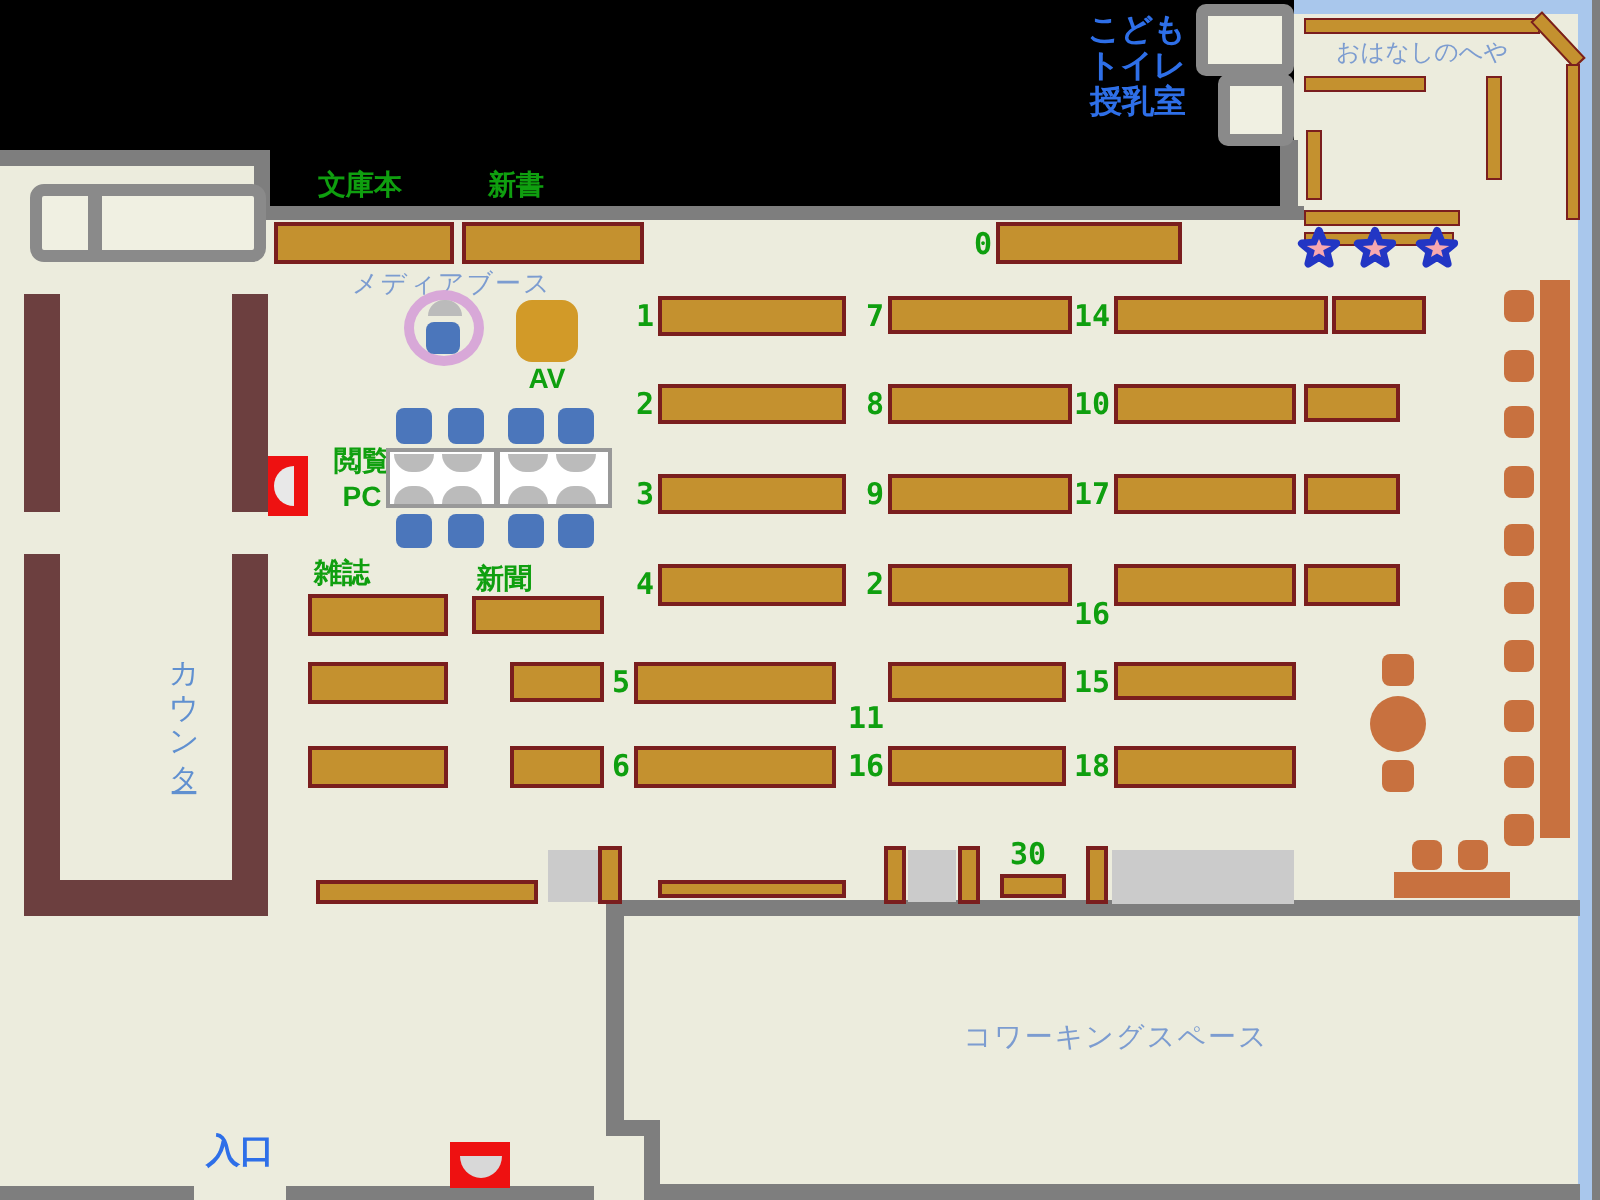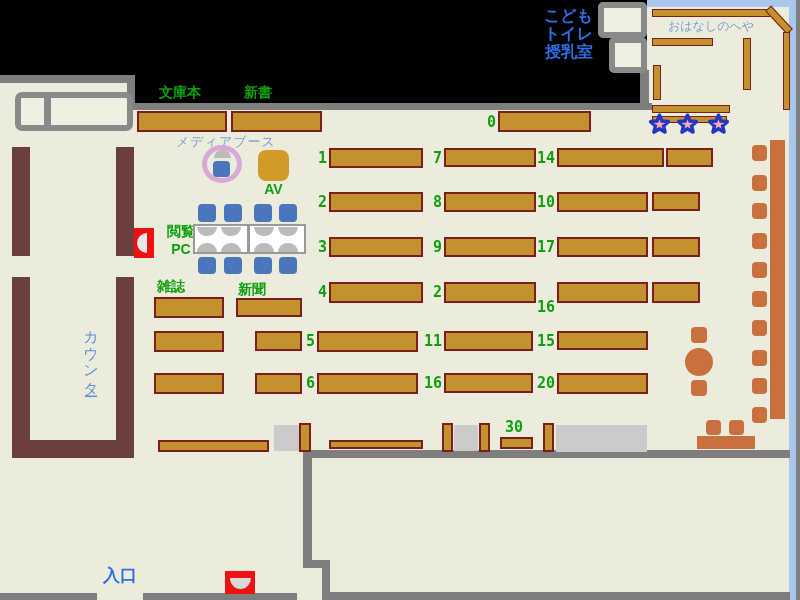--- a/index.html
+++ b/index.html
@@ -166,30 +166,30 @@
   <span class="num" style="left:301px;top:283px">4</span>
   <div class="sh" style="left:329px;top:282px;width:94px;height:21px"></div>
   <span class="num" style="left:416px;top:283px">2</span>
   <div class="sh" style="left:444px;top:282px;width:92px;height:21px"></div>
   <span class="num" style="left:529px;top:298px">16</span>
   <div class="sh" style="left:557px;top:282px;width:91px;height:21px"></div>
   <div class="sh" style="left:652px;top:282px;width:48px;height:21px"></div>
 
   <span class="num" style="left:289px;top:332px">5</span>
   <div class="sh" style="left:317px;top:331px;width:101px;height:21px"></div>
-  <span class="num" style="left:416px;top:332px">11</span>
+  <span class="num" style="left:416px;top:350px">11</span>
   <div class="sh" style="left:444px;top:331px;width:89px;height:20px"></div>
   <span class="num" style="left:529px;top:332px">15</span>
   <div class="sh" style="left:557px;top:331px;width:91px;height:19px"></div>
 
   <span class="num" style="left:289px;top:374px">6</span>
   <div class="sh" style="left:317px;top:373px;width:101px;height:21px"></div>
   <span class="num" style="left:416px;top:374px">16</span>
   <div class="sh" style="left:444px;top:373px;width:89px;height:20px"></div>
-  <span class="num" style="left:529px;top:374px">20</span>
+  <span class="num" style="left:529px;top:374px">18</span>
   <div class="sh" style="left:557px;top:373px;width:91px;height:21px"></div>
 
   <div class="sh" style="left:158px;top:440px;width:111px;height:12px"></div>
   <div class="graybox" style="left:274px;top:425px;width:25px;height:26px"></div>
   <div class="sh" style="left:299px;top:423px;width:12px;height:29px"></div>
   <div class="sh" style="left:329px;top:440px;width:94px;height:9px"></div>
   <div class="sh" style="left:442px;top:423px;width:11px;height:29px"></div>
   <div class="graybox" style="left:454px;top:425px;width:24px;height:26px"></div>
   <div class="sh" style="left:479px;top:423px;width:11px;height:29px"></div>
   <span class="num" style="left:501px;top:418px;text-align:center">30</span>
@@ -208,18 +208,19 @@
   <div class="stool" style="left:752px;top:350px;width:15px;height:16px"></div>
   <div class="stool" style="left:752px;top:378px;width:15px;height:16px"></div>
   <div class="stool" style="left:752px;top:407px;width:15px;height:16px"></div>
   <div class="stool" style="left:691px;top:327px;width:16px;height:16px"></div>
   <div style="left:685px;top:348px;width:28px;height:28px;background:#C8713F;border-radius:50%"></div>
   <div class="stool" style="left:691px;top:380px;width:16px;height:16px"></div>
   <div class="stool" style="left:706px;top:420px;width:15px;height:15px"></div>
   <div class="stool" style="left:729px;top:420px;width:15px;height:15px"></div>
   <div class="bench" style="left:697px;top:436px;width:58px;height:13px"></div>
 
+  <span class="llabel" style="left:468px;top:511px;width:180px;text-align:center;font-size:14px;letter-spacing:1px">コワーキングスペース</span>
 
   <span class="blabel" style="left:103px;top:568px;font-size:17px">入口</span>
   <div class="redbox" style="left:225px;top:571px;width:30px;height:23px"></div>
   <div style="left:230px;top:578px;width:21px;height:11px;background:#D8D8D8;border-radius:0 0 50% 50% / 0 0 100% 100%"></div>
 
 </div>
 
 </body></html>

